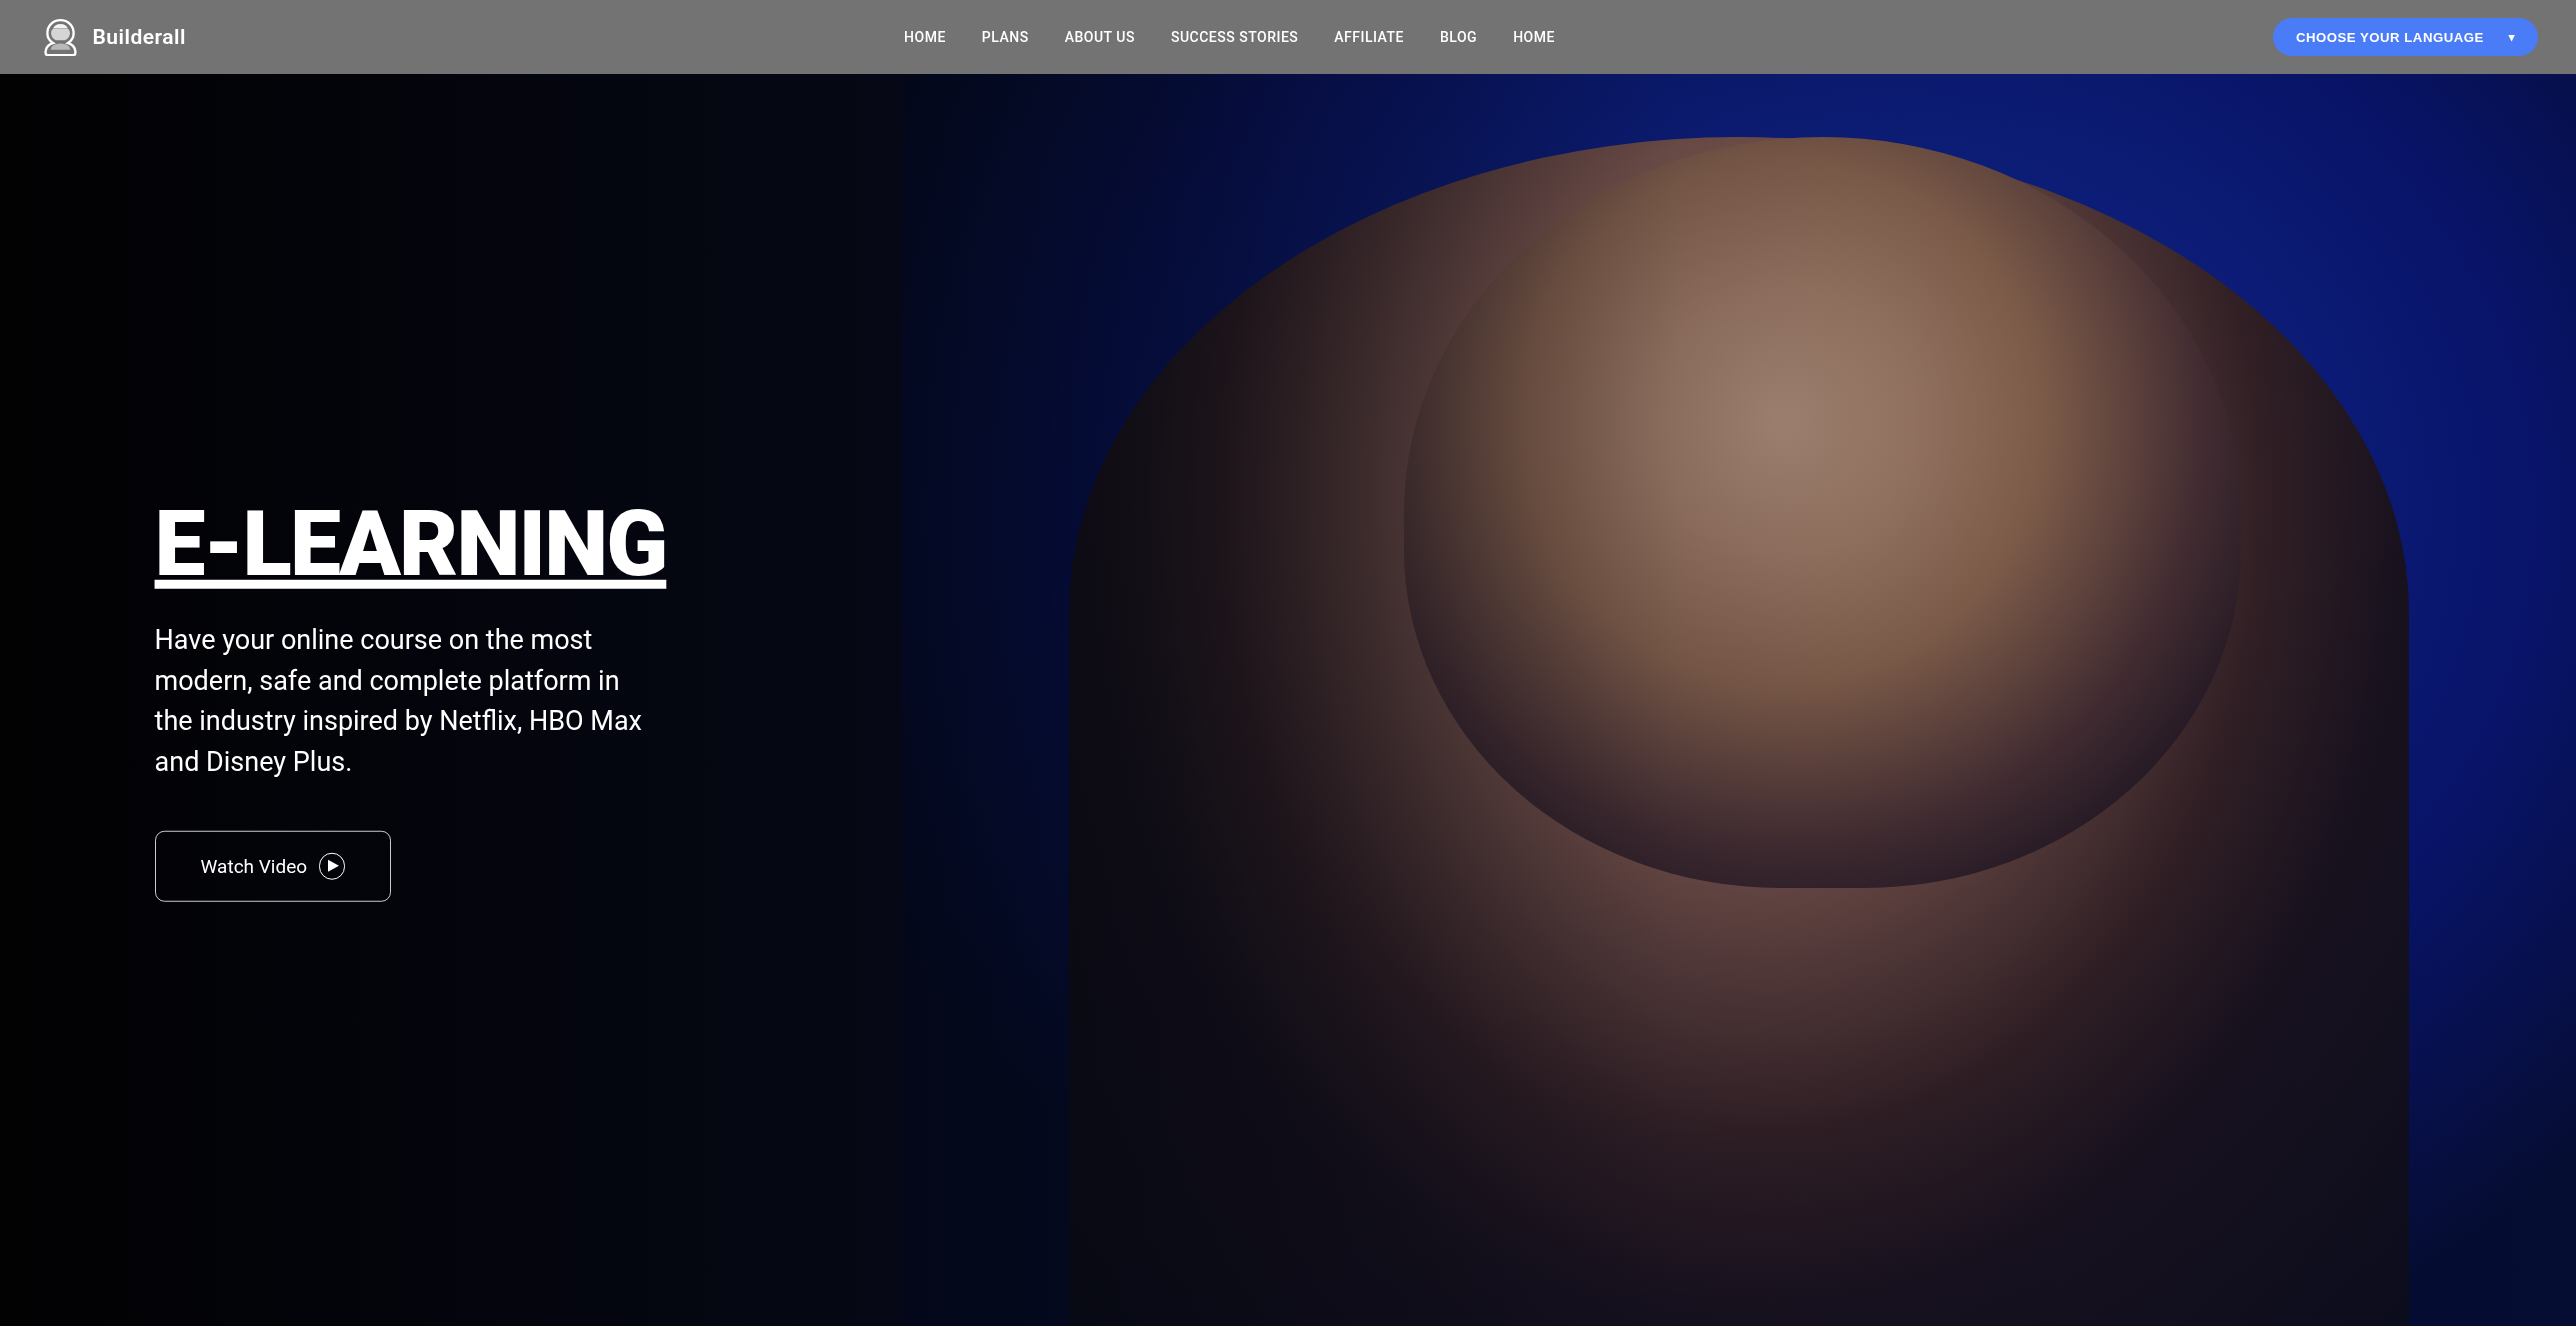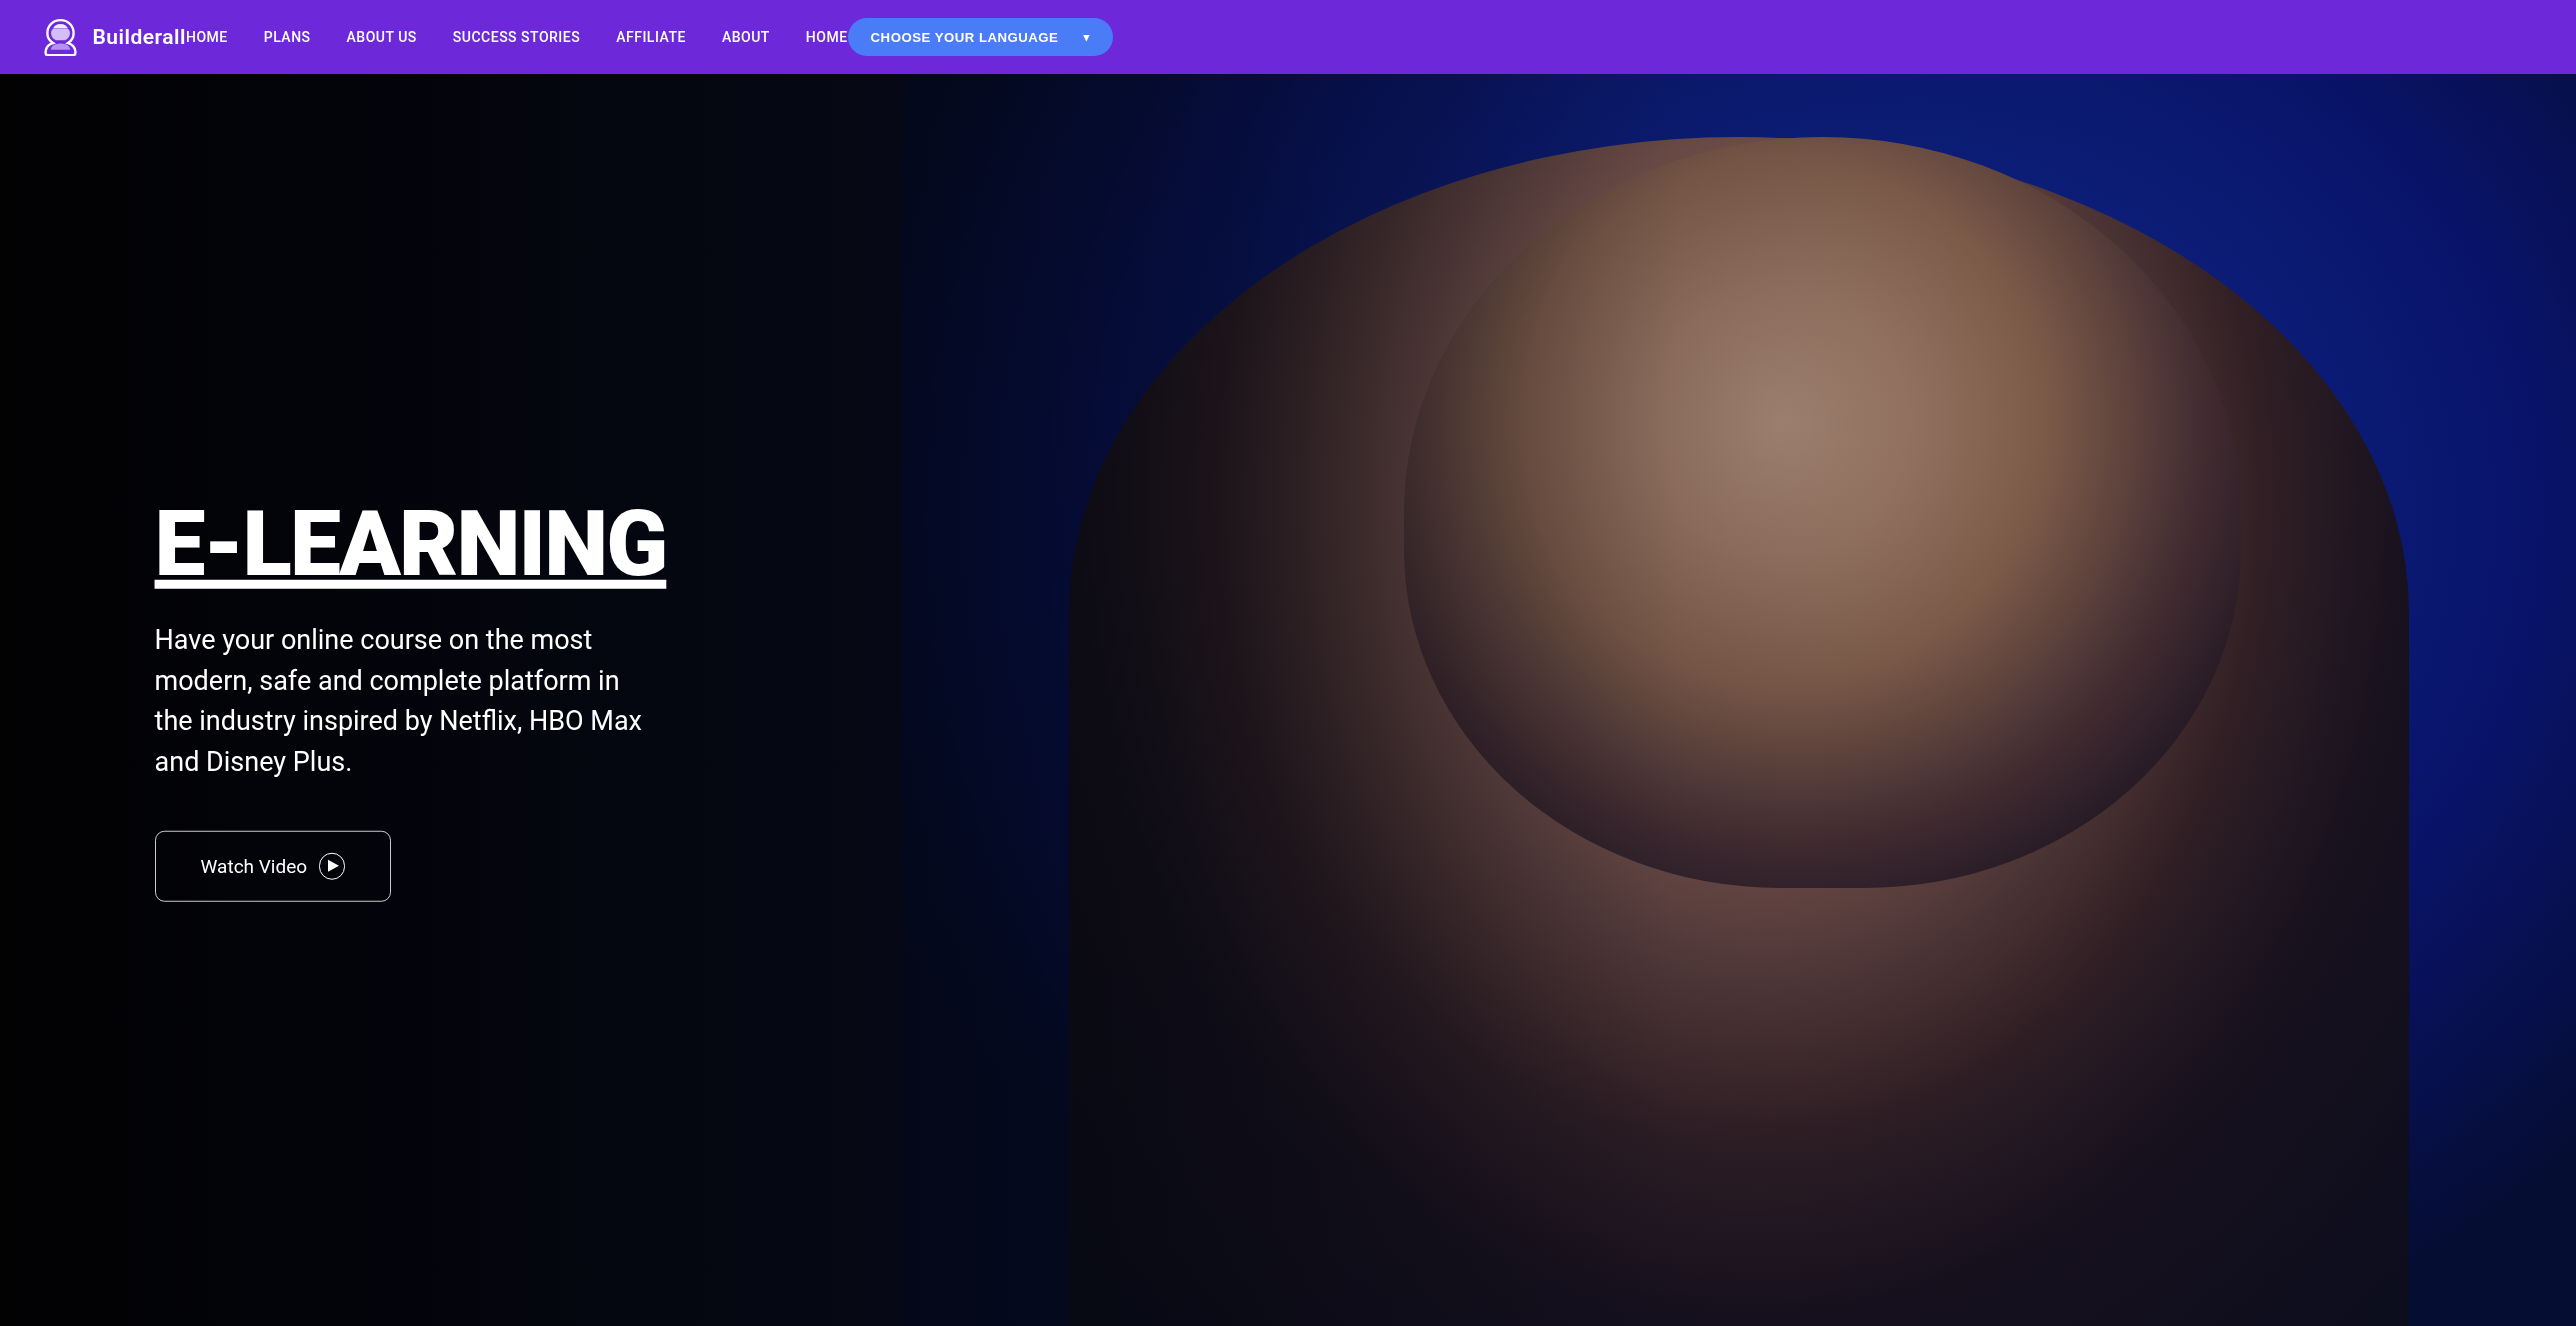--- a/index.html
+++ b/index.html
@@ -11,22 +11,22 @@
     body {
       font-family: -apple-system, BlinkMacSystemFont, 'Segoe UI', Roboto, sans-serif;
       background: #000;
       overflow-x: hidden;
     }
 
     
     .navbar {
       display: flex;
       align-items: center;
-      justify-content: flex-start;
-      background: #6d28d9;
+      justify-content: space-between;
+      background: #737373;
       padding: 6px 38px;
       height: 74px;
       position: relative;
       z-index: 100;
     }
 
     .navbar-brand {
       display: flex;
       align-items: center;
       gap: 9.5px;
@@ -246,21 +246,21 @@
     </svg>
     <span class="brand-name">Builderall</span>
   </a>
 
   <ul class="nav-links">
     <li><a href="#">HOME</a></li>
     <li><a href="#">PLANS</a></li>
     <li><a href="#">ABOUT US</a></li>
     <li><a href="#">SUCCESS STORIES</a></li>
     <li><a href="#">AFFILIATE</a></li>
-    <li><a href="#">ABOUT</a></li>
+    <li><a href="#">BLOG</a></li>
     <li><a href="#">HOME</a></li>
   </ul>
 
   <button class="btn-language">
     <span>CHOOSE YOUR LANGUAGE</span>
     <span class="chevron">▾</span>
   </button>
 </nav>
 
 <section class="hero">

